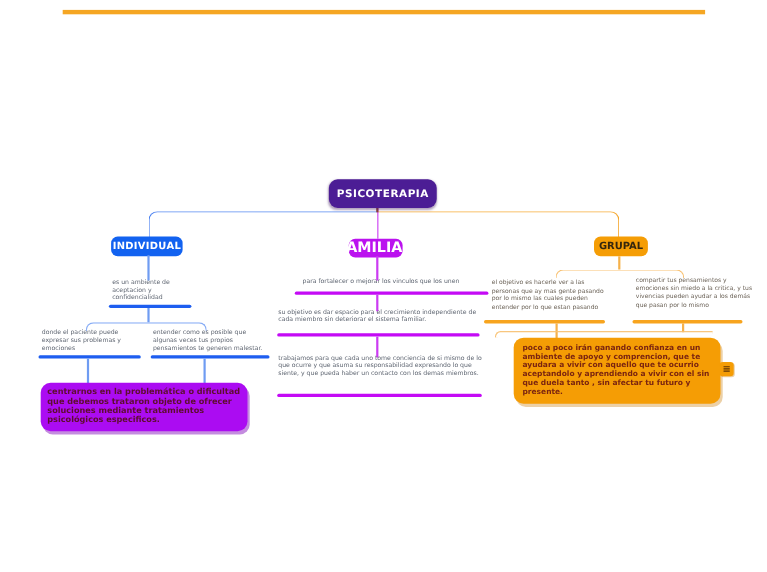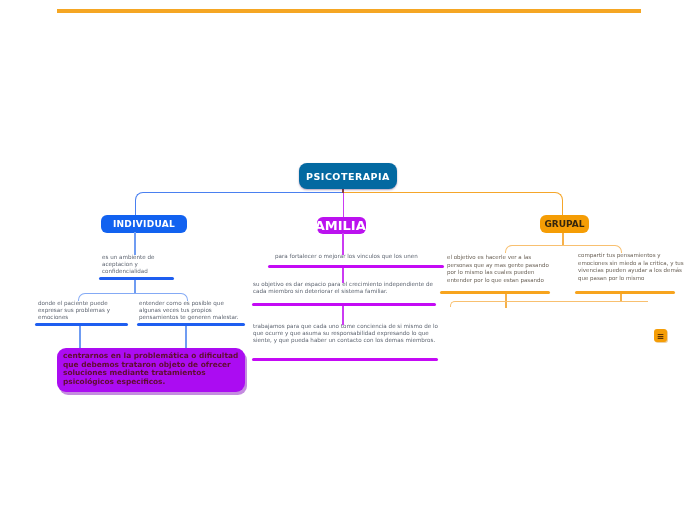--- a/index.html
+++ b/index.html
@@ -3,23 +3,23 @@
 <meta charset="utf-8">
 <style>
   html,body{margin:0;padding:0;background:#fff;}
   #canvas{position:relative;width:697px;height:520px;background:#ffffff;overflow:hidden;
           font-family:"DejaVu Sans","Liberation Sans",sans-serif;}
   .ln{position:absolute;}
   .topbar{position:absolute;left:57px;top:9px;width:584px;height:4px;background:#f5a623;}
   
   .pill{position:absolute;display:flex;align-items:center;justify-content:center;
         font-weight:bold;border-radius:6px;box-sizing:border-box;cursor:pointer;}
-  .root{left:299px;top:163px;width:98px;height:26px;background:#0369a1;color:#ffffff;
+  .root{left:299px;top:163px;width:98px;height:26px;background:#4c1d95;color:#ffffff;
         font-size:9.5px;letter-spacing:.5px;border-radius:8px;box-shadow:0 1px 2px rgba(60,20,90,.4);}
-  .ind{left:101px;top:215px;width:86px;height:18px;background:#1262f0;color:#fff;font-size:9px;letter-spacing:.3px;}
+  .ind{left:101px;top:215px;width:65px;height:18px;background:#1262f0;color:#fff;font-size:9px;letter-spacing:.3px;}
   .fam{left:317px;top:217px;width:49px;height:17px;background:#bb12ef;color:#fff;font-size:13px;}
   .gru{left:540px;top:215px;width:49px;height:18px;background:#f59d05;color:#35260d;font-size:9px;}
   
   .note{position:absolute;font-size:5.6px;line-height:7px;color:#5d6470;letter-spacing:0;}
   .gnote{line-height:7.6px;font-size:5.5px;color:#6b6257;}
   .nowrap{white-space:nowrap;}
   
   .ul{position:absolute;height:3px;border-radius:2px;}
   .ul.b{background:#1e5ef0;} .ul.m{background:#c40af5;} .ul.o{background:#f7a41e;}
   
@@ -31,21 +31,21 @@
   .br.b{border-color:#84aaf5;} .br.o{border-color:#f8c070;}
   
   .curve{position:absolute;box-sizing:border-box;background:transparent;}
   .curve.left{border-top:1.5px solid #4a80f0;border-left:1.5px solid #4a80f0;border-top-left-radius:8px;}
   .curve.right{border-top:1.5px solid #f5a62a;border-right:1.5px solid #f5a62a;border-top-right-radius:8px;}
   .elbow{position:absolute;border-top:1.5px solid #f8c070;border-left:1.5px solid #f8c070;
          border-top-left-radius:5px;box-sizing:border-box;}
   
   .bigbox{position:absolute;border-radius:9px;font-weight:bold;box-sizing:border-box;cursor:pointer;}
   .pbox{left:37px;top:348px;width:188px;min-height:44px;background:#ab0cf2;color:#5e0e2e;
-        font-size:7.4px;line-height:8.6px;padding:4px 6px;box-shadow:2px 3px 0 rgba(125,0,184,.45);margin-left:20px;}
+        font-size:7.4px;line-height:8.6px;padding:4px 6px;box-shadow:2px 3px 0 rgba(125,0,184,.45);}
   .obox{left:467px;top:307px;width:188px;min-height:60px;background:#f59d05;color:#7a2410;
         font-size:6.8px;line-height:8px;padding:5px 8px;box-shadow:2px 3px 0 rgba(200,120,0,.35);}
   .menuicon{position:absolute;left:654px;top:329px;width:13px;height:13px;background:#f59d05;
             border-radius:3px;color:#5e3305;font-size:9px;font-weight:bold;display:flex;
             align-items:center;justify-content:center;cursor:pointer;box-shadow:1px 1px 0 rgba(200,120,0,.35);}
 </style>
 </head>
 <body>
 
 <div id="canvas">
@@ -99,18 +99,19 @@
   <div class="note gnote" style="left:447px;top:254px;width:110px;">el objetivo es hacerle ver a las personas que ay mas gente pasando por lo mismo las cuales pueden entender por lo que estan pasando</div>
   <div class="ul o" style="left:440px;top:291px;width:110px;"></div>
 
   <div class="note gnote" style="left:578px;top:252px;width:112px;">compartir tus pensamientos y emociones sin miedo a la critica, y tus vivencias pueden ayudar a los demás que pasan por lo mismo</div>
   <div class="ul o" style="left:575px;top:291px;width:100px;"></div>
 
   <div class="v o ln" style="left:505px;top:294px;height:14px;"></div>
   <div class="v o ln" style="left:620px;top:294px;height:8px;"></div>
   <div class="elbow ln" style="left:450px;top:301px;width:198px;height:6px;"></div>
 
+  <div class="bigbox obox">poco a poco irán ganando confianza en un ambiente de apoyo y comprencion, que te ayudara a vivir con aquello que te ocurrio aceptandolo y aprendiendo a vivir con el sin que duela tanto , sin afectar tu futuro y presente.</div>
 
   <div class="menuicon">≡</div>
 
   <div class="pill root">PSICOTERAPIA</div>
 
 </div>
 
 </body></html>

